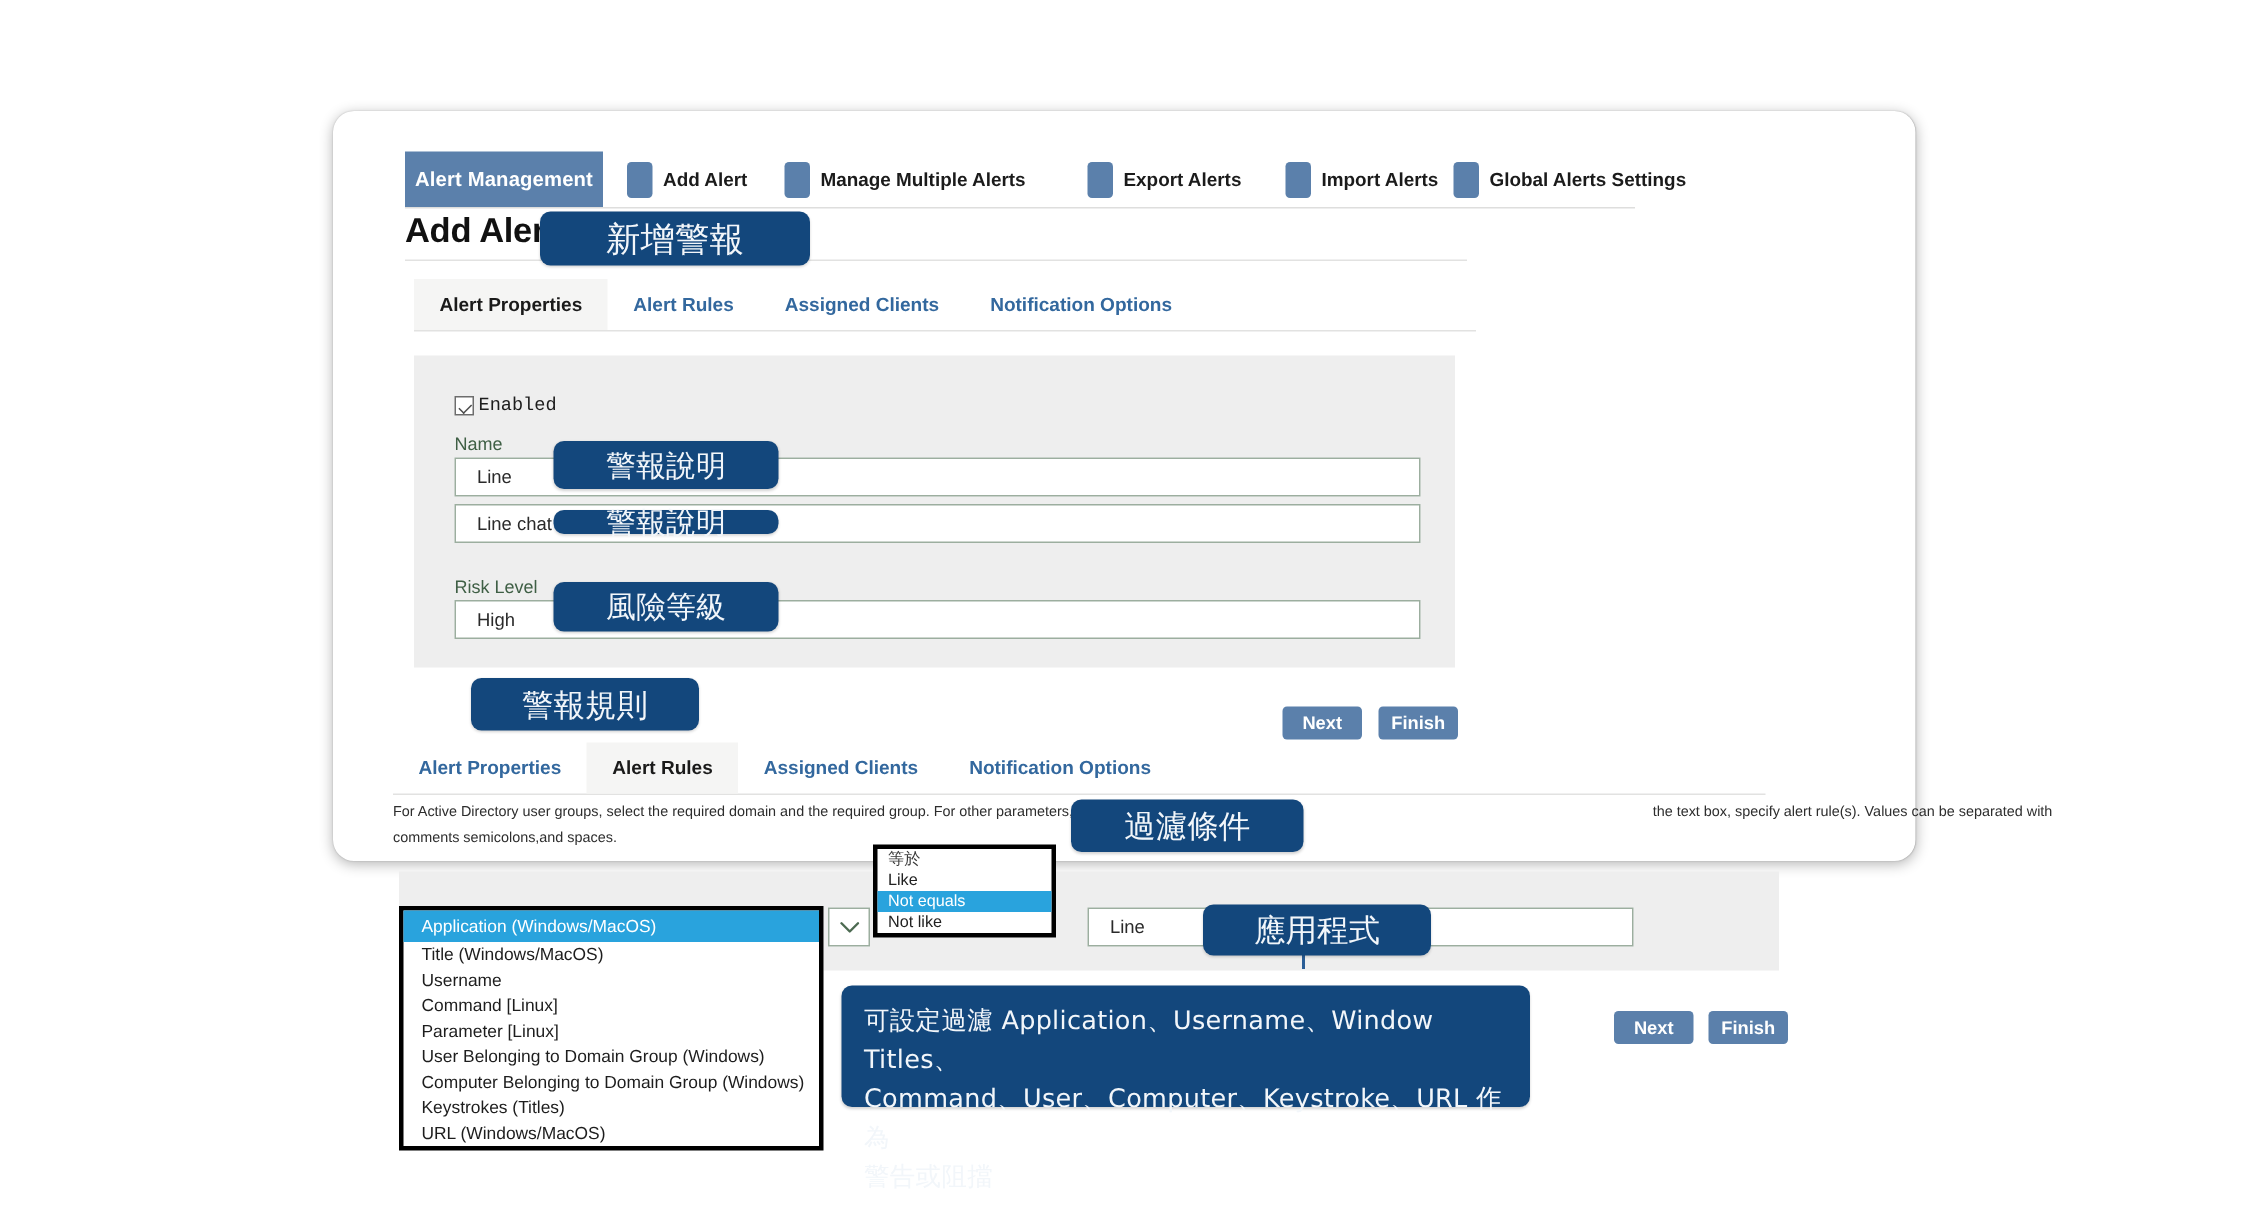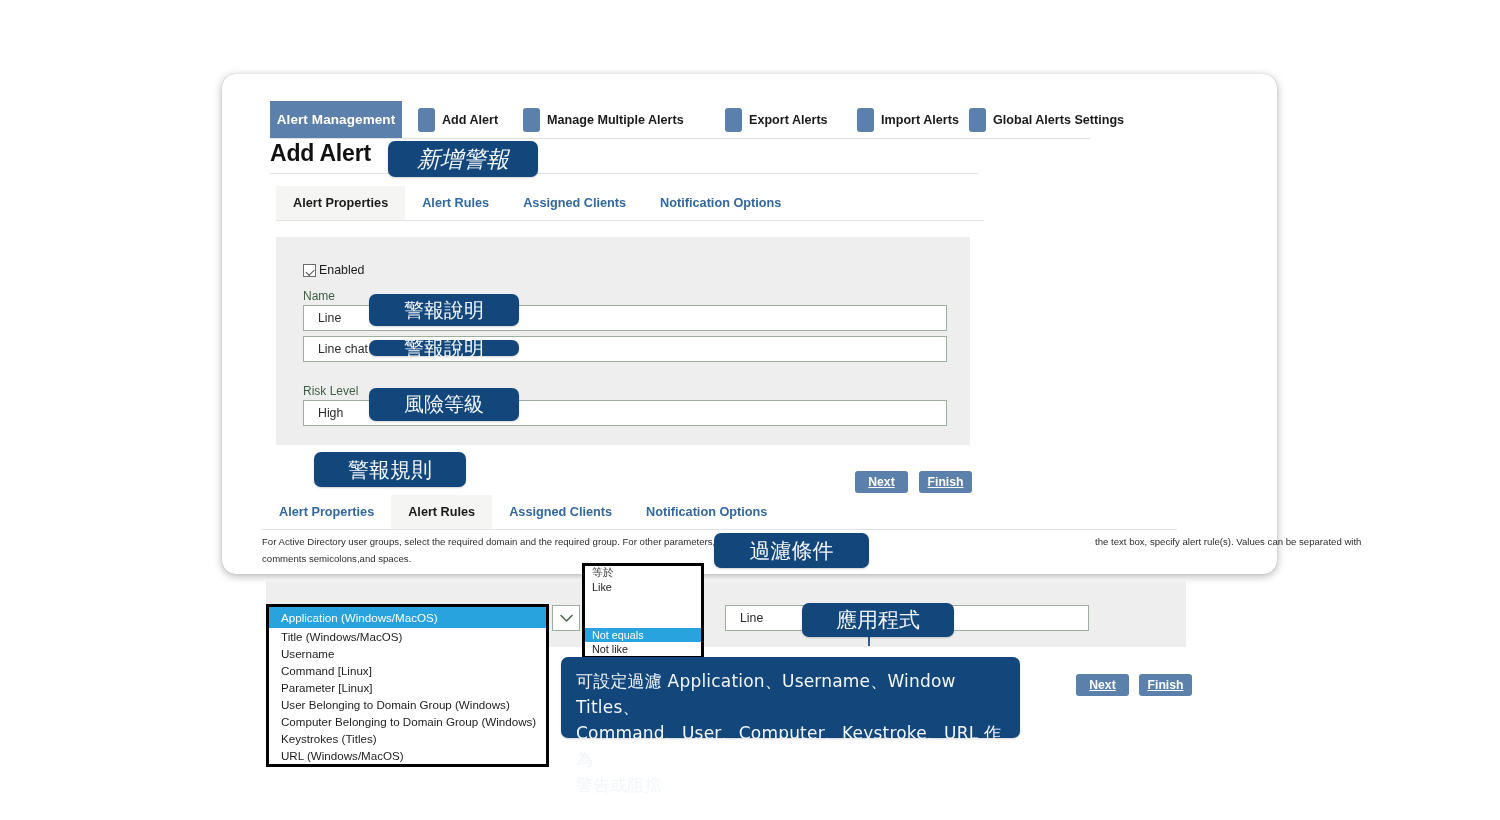--- a/index.html
+++ b/index.html
@@ -89,21 +89,21 @@
 
   
   #props-panel {
     position: absolute;
     left: 54px; top: 163px;
     width: 694px; height: 208px;
     background: #eeeeee;
   }
   .chk-row {
     position: absolute; left: 27px; top: 26px;
-    display: flex; align-items: center; gap: 3px;
+    display: flex; align-items: center; gap: 3px; font-family: Liberation Mono, monospace;
   }
   .chk-box {
     width: 13px; height: 13px;
     border: 1px solid #6d6d6d;
     background: #ffffff;
     position: relative;
   }
   .chk-box::after {
     content: "";
     position: absolute;
@@ -135,38 +135,38 @@
   .btn {
     height: 22px;
     background: #5b80ab;
     color: #ffffff;
     border: none; border-radius: 3px;
     font-family: "Liberation Sans", sans-serif;
     font-size: 12.2px; font-weight: bold;
     padding: 0 12px;
     display: inline-flex; align-items: center; justify-content: center;
     cursor: pointer;
-    text-decoration: underline;
   }
 
   
   #rules-help {
     position: absolute;
     left: 40px; top: 459px;
     width: 915px;
     font-size: 9.6px; line-height: 17px;
     color: #2d2d2d;
   }
   #rules-help .l2 { display: block; }
   #rules-help-right {
     position: absolute;
     left: 873px; top: 459px;
     width: 280px;
     font-size: 9.6px; line-height: 17px;
     color: #2d2d2d;
+    text-align: center;
   }
 
   #rules-panel {
     position: absolute;
     left: 44px; top: 507px;
     width: 920px; height: 66px;
     background: #eeeeee;
   }
 
   
@@ -214,21 +214,21 @@
     background: #ffffff;
     z-index: 50;
   }
   .op-opt {
     height: 14px;
     font-size: 10.8px;
     color: #222222;
     display: flex; align-items: center;
     padding-left: 7px;
   }
-  .op-opt.sel { background: #29a3dd; color: #ffffff; margin-top: 34px; }
+  .op-opt.sel { background: #29a3dd; color: #ffffff; }
   .op-opt.zh  { color: #3a3a3a; }
 
   
   #rule-value {
     position: absolute;
     left: 503px; top: 531px;
     width: 364px; height: 26px;
     background: #ffffff;
     border: 1px solid #9cae9f;
     font-size: 12.3px; color: #2a2a2a;
@@ -372,21 +372,21 @@
     <div class="op-opt">Not like</div>
   </div>
 
   <div id="rule-value">Line</div>
 
   <button class="btn" style="position:absolute; left:854px; top:600px; width:53px;">Next</button>
   <button class="btn" style="position:absolute; left:917px; top:600px; width:53px;">Finish</button>
 
 </div>
 
-<div class="anno" style="left:388px; top:141px; width:150px; height:36px; font-size:23px;font-style:italic;">新增警報</div>
+<div class="anno" style="left:360px; top:141px; width:180px; height:36px; font-size:23px;">新增警報</div>
 
 <div class="anno" style="left:369px; top:294px; width:150px; height:32px; font-size:20px;">警報說明</div>
 
 <div class="anno" style="left:369px; top:340px; width:150px; height:16px; font-size:20px;">警報說明</div>
 
 <div class="anno" style="left:369px; top:388px; width:150px; height:33px; font-size:20px;">風險等級</div>
 
 <div class="anno" style="left:314px; top:452px; width:152px; height:35px; font-size:21px;">警報規則</div>
 
 <div class="anno" style="left:714px; top:533px; width:155px; height:35px; font-size:21px;">過濾條件</div>

